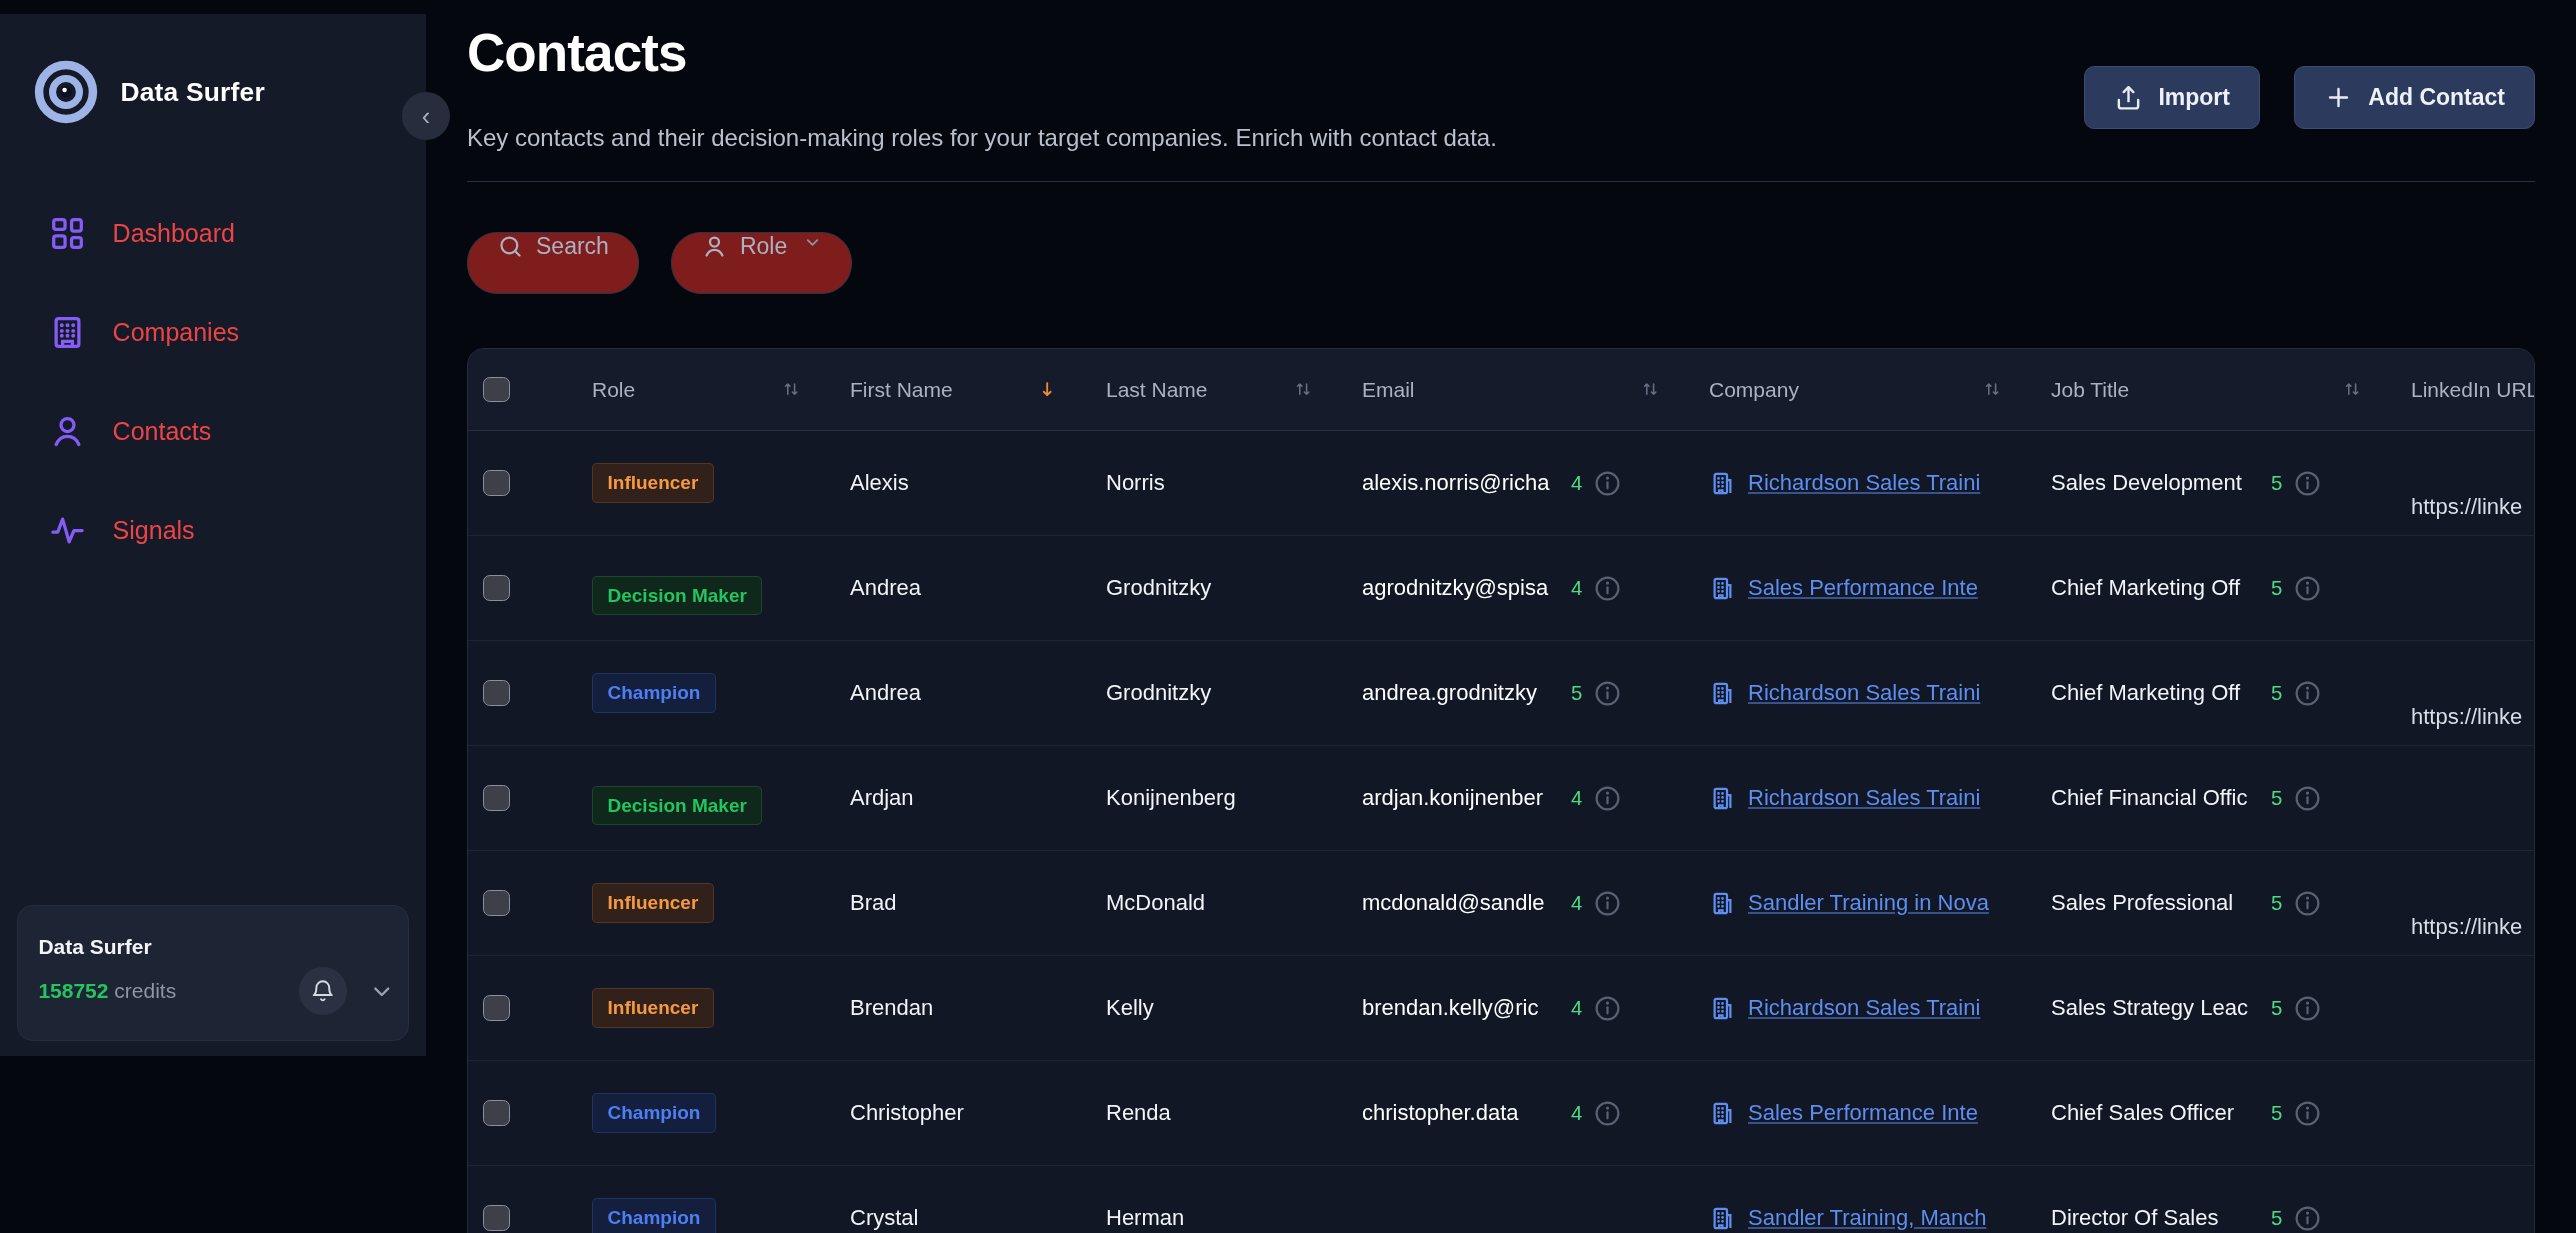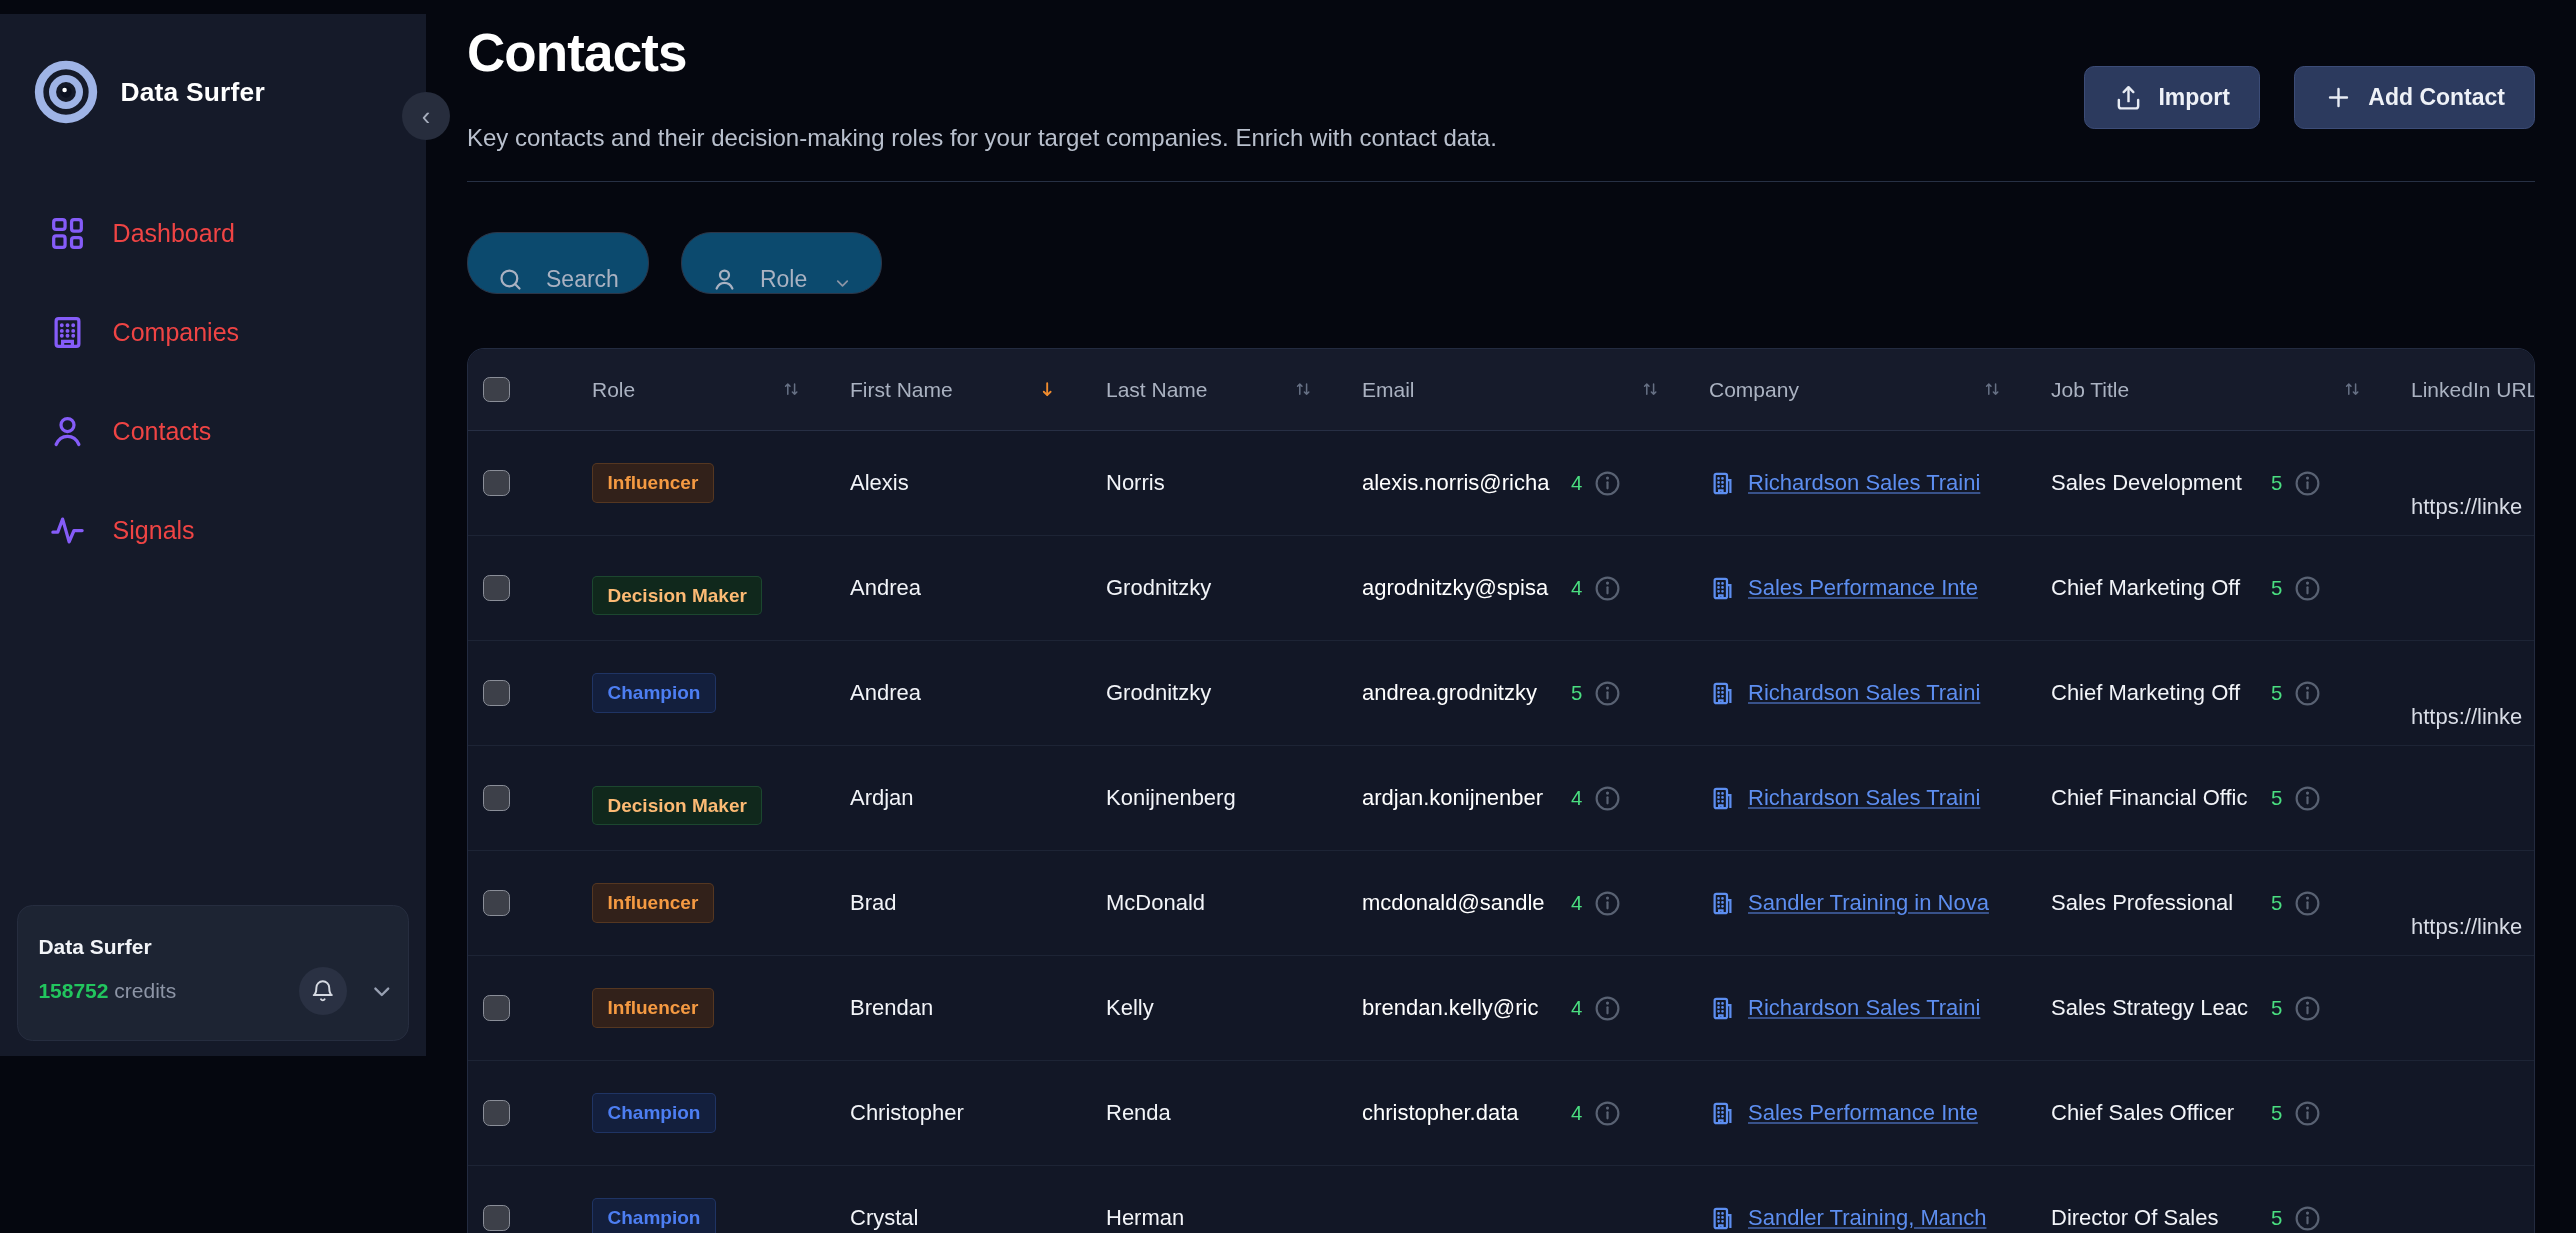--- a/index.html
+++ b/index.html
@@ -38,22 +38,22 @@
   .page-title{position:absolute;left:41px;top:22px;font-size:53px;font-weight:800;color:#ffffff;letter-spacing:-0.9px;}
   .page-sub{position:absolute;left:41px;top:124px;font-size:24px;color:#b9c0cd;}
   .hdr-divider{position:absolute;left:41px;right:41px;top:181px;height:0.9px;background:#273044;}
 
   .actions{position:absolute;right:41px;top:66px;display:flex;gap:34px;}
   .btn{height:61px;background:#2c3a5e;border:0.9px solid #3c4c77;border-radius:10.2px;color:#eef1f7;
     font-size:23px;font-weight:600;display:flex;align-items:center;gap:15.3px;padding:0 29px;cursor:pointer;}
   .btn .bico{width:29px;height:29px;color:#e8ecf4;}
 
   .filters{position:absolute;left:41px;top:232px;display:flex;gap:32px;}
-  .pill{height:60px;border-radius:30px;background:#0c4a6e;border:0.9px solid#2c3547;color:#aab2c2;
-    font-size:23px;display:flex;align-items:flex-end;gap:22px;padding:0 29px;cursor:pointer;}
+  .pill{height:60px;border-radius:30px;background:#7f1d1d;border:0.9px solid#2c3547;color:#aab2c2;
+    font-size:23px;display:flex;align-items:flex-start;gap:12px;padding:0 29px;cursor:pointer;}
   .pill .pico{width:27px;height:27px;color:#aab2c2;}
   .pill .pchev{font-size:19px;color:#8d95a6;margin-left:3.4px;}
 
   
   .table-wrap{position:absolute;left:41px;right:41px;top:348px;height:929px;background:#0e1424;
     border:0.9px solid #232b40;border-radius:17px 17px 0 0;overflow:hidden;box-sizing:border-box;}
   .thead{height:81px;background:#161b2b;display:flex;align-items:center;border-bottom:0.9px solid #272f44;}
   .trow{height:104px;display:flex;align-items:center;border-bottom:0.9px solid #1d2435;background:#121726;}
   .cell{flex:0 0 auto;display:flex;align-items:center;overflow:hidden;white-space:nowrap;}
   .c-check{width:124px;padding-left:15.3px;box-sizing:border-box;}
@@ -64,21 +64,21 @@
   .c-company{width:342px;}
   .c-job{width:360px;}
   .c-linkedin{width:298px;}
   .hcell{font-size:21px;color:#aab2c1;cursor:pointer;}
   .sort-ico{margin-left:auto;margin-right:49px;color:#667084;display:flex;}
   .sort-ico svg{width:20.4px;height:20.4px;}
   .sort-ico.active{color:#f08c2e;}
   .checkbox{width:27px;height:25.6px;border-radius:6.8px;border:1.7px solid #8a8e98;background:#3d4049;cursor:pointer;box-sizing:border-box;}
   .badge{display:inline-block;padding:7.7px 14.5px;border-radius:5px;font-size:19px;font-weight:600;}
   .badge.influencer{color:#f59a42;background:#32211a;border:0.9px solid rgba(245,154,66,.18);}
-  .badge.decision-maker{color:#fdba74;background:#10281c;border:0.9px solid rgba(81,216,138,.18);margin-top:15px;}
+  .badge.decision-maker{color:#22c55e;background:#10281c;border:0.9px solid rgba(81,216,138,.18);margin-top:15px;}
   .badge.champion{color:#4d7ef2;background:#131f3d;border:0.9px solid rgba(77,126,242,.22);}
   .name-txt{font-size:22px;color:#f2f4f8;}
   .email-txt{font-size:22px;color:#ffffff;width:204px;overflow:hidden;white-space:nowrap;flex:0 0 auto;}
   .job-txt{font-size:22px;color:#f2f4f8;width:215px;overflow:hidden;white-space:nowrap;flex:0 0 auto;}
   .score{font-size:20.4px;color:#4ade80;margin:0 10.2px 0 5.1px;flex:0 0 auto;}
   .info-ico{width:29px;height:29px;color:#596273;flex:0 0 auto;cursor:pointer;}
   .bldg-ico{width:27px;height:27px;color:#5d8ef0;margin-right:12px;flex:0 0 auto;}
   .comp-link{font-size:22px;color:#5d8ef0;text-decoration:underline;text-decoration-color:rgba(93,142,240,.5);
     width:294px;overflow:hidden;white-space:nowrap;cursor:pointer;}
   .li-txt{font-size:22px;color:#d9dde6;margin-top:47px;}

